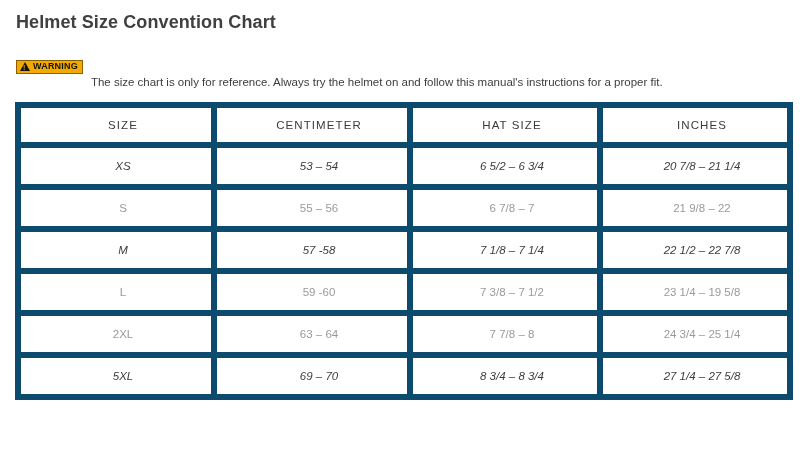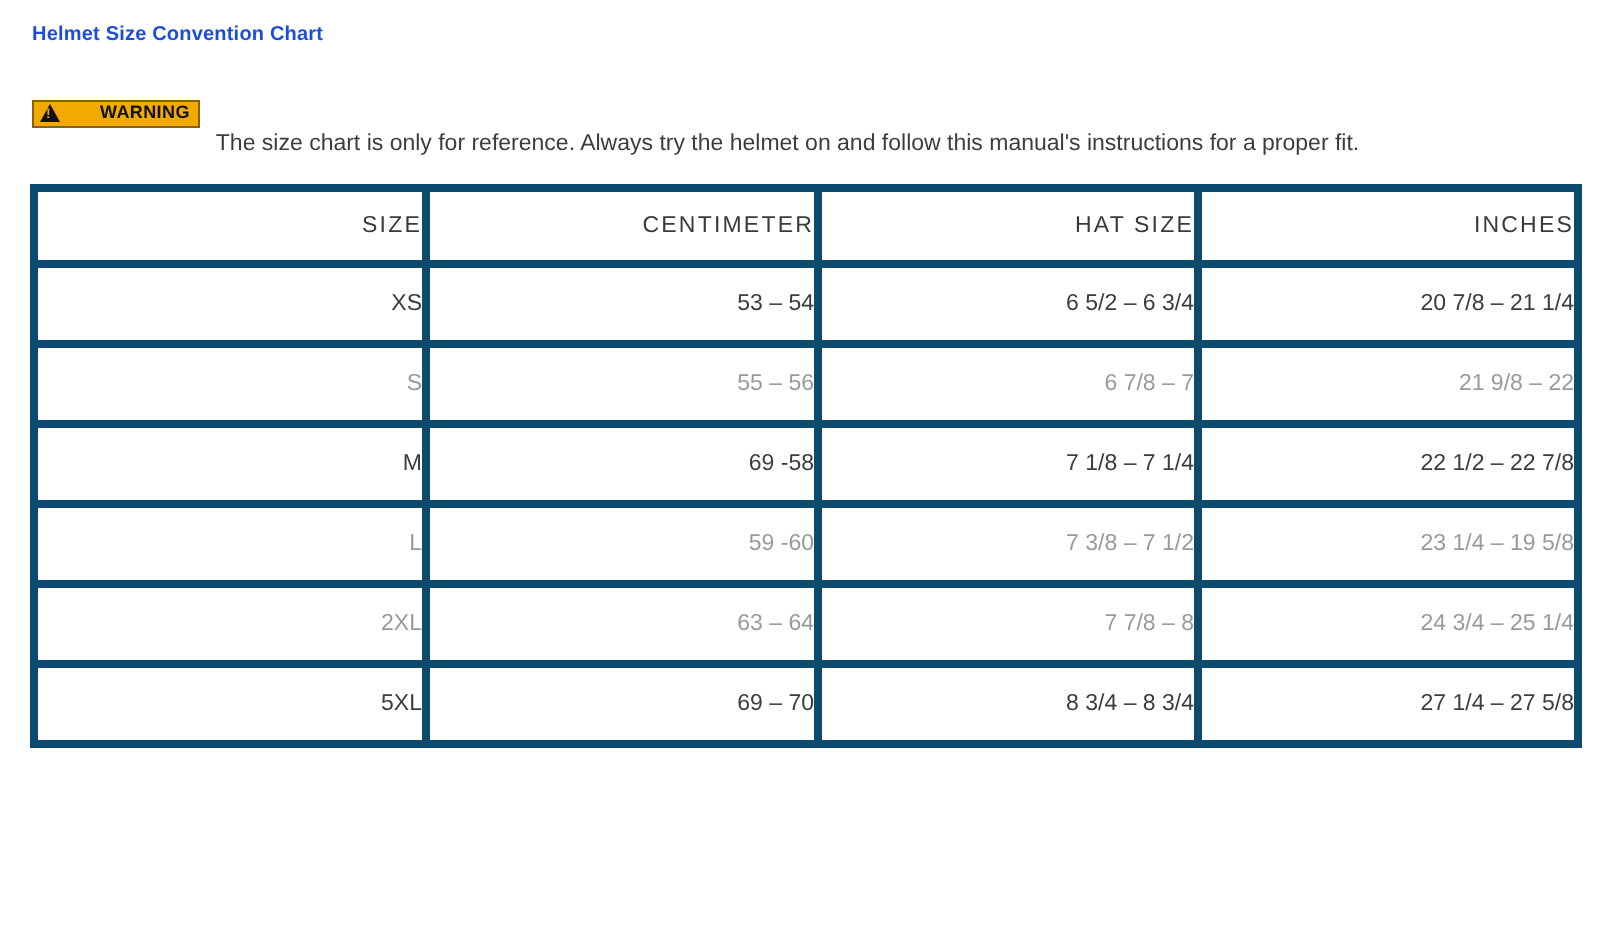--- a/index.html
+++ b/index.html
@@ -15,36 +15,36 @@
     overflow: hidden;
   }
   .page {
     position: relative;
     width: 800px;
     height: 468px;
     box-sizing: border-box;
     padding: 10px 14px 0 14px;
   }
   .title {
-    font-size: 10px;
+    font-size: 18px;
     font-weight: bold;
-    color: #1d4ed8;
+    color: #404040;
     margin: 2px 0 0 2px;
     letter-spacing: 0.1px;
   }
   .notice-row {
     display: flex;
     align-items: center;
     margin: 12px 0 0 2px;
     gap: 8px;
   }
   .warning-badge {
     display: inline-flex;
     align-items: center;
-    gap: 20px;
+    gap: 3px;
     background: #f2a900;
     border: 1px solid #8a6000;
     padding: 1px 4px 1px 3px;
     line-height: 1;
     height: 14px;
     box-sizing: border-box;
   }
   .warning-tri {
     width: 0;
     height: 0;
@@ -77,41 +77,42 @@
     margin-top: 31px;
   }
   table.size-table {
     border-collapse: collapse;
     width: 772px;
     margin: 14px 0 0 1px;
     table-layout: fixed;
   }
   table.size-table th,
   table.size-table td {
-    border: 4px solid #0c4a6e;
-    text-align: right;
+    border: 6px solid #0c4a6e;
+    text-align: center;
     vertical-align: middle;
     padding: 0 0 0 14px;
     height: 36px;
     font-size: 11.5px;
     color: #4a4a4a;
     font-weight: normal;
   }
   table.size-table th {
     height: 34px;
     font-size: 11.5px;
     letter-spacing: 1.1px;
     color: #3a3a3a;
     font-weight: normal;
   }
   table.size-table tr.odd td {
     color: #9a9a9a;
   }
   table.size-table tr.even td {
     color: #3c3c3c;
+    font-style: italic;
   }
   col.c0 { width: 196px; }
   col.c1 { width: 196px; }
   col.c2 { width: 190px; }
   col.c3 { width: 190px; }
 </style>
 </head>
 <body>
 
 <div class="page">
@@ -149,21 +150,21 @@
         <td>20 7/8 – 21 1/4</td>
       </tr>
       <tr class="odd">
         <td>S</td>
         <td>55 – 56</td>
         <td>6 7/8 – 7</td>
         <td>21 9/8 – 22</td>
       </tr>
       <tr class="even">
         <td>M</td>
-        <td>69 -58</td>
+        <td>57 -58</td>
         <td>7 1/8 – 7 1/4</td>
         <td>22 1/2 – 22 7/8</td>
       </tr>
       <tr class="odd">
         <td>L</td>
         <td>59 -60</td>
         <td>7 3/8 – 7 1/2</td>
         <td>23 1/4 – 19 5/8</td>
       </tr>
       <tr class="odd">

